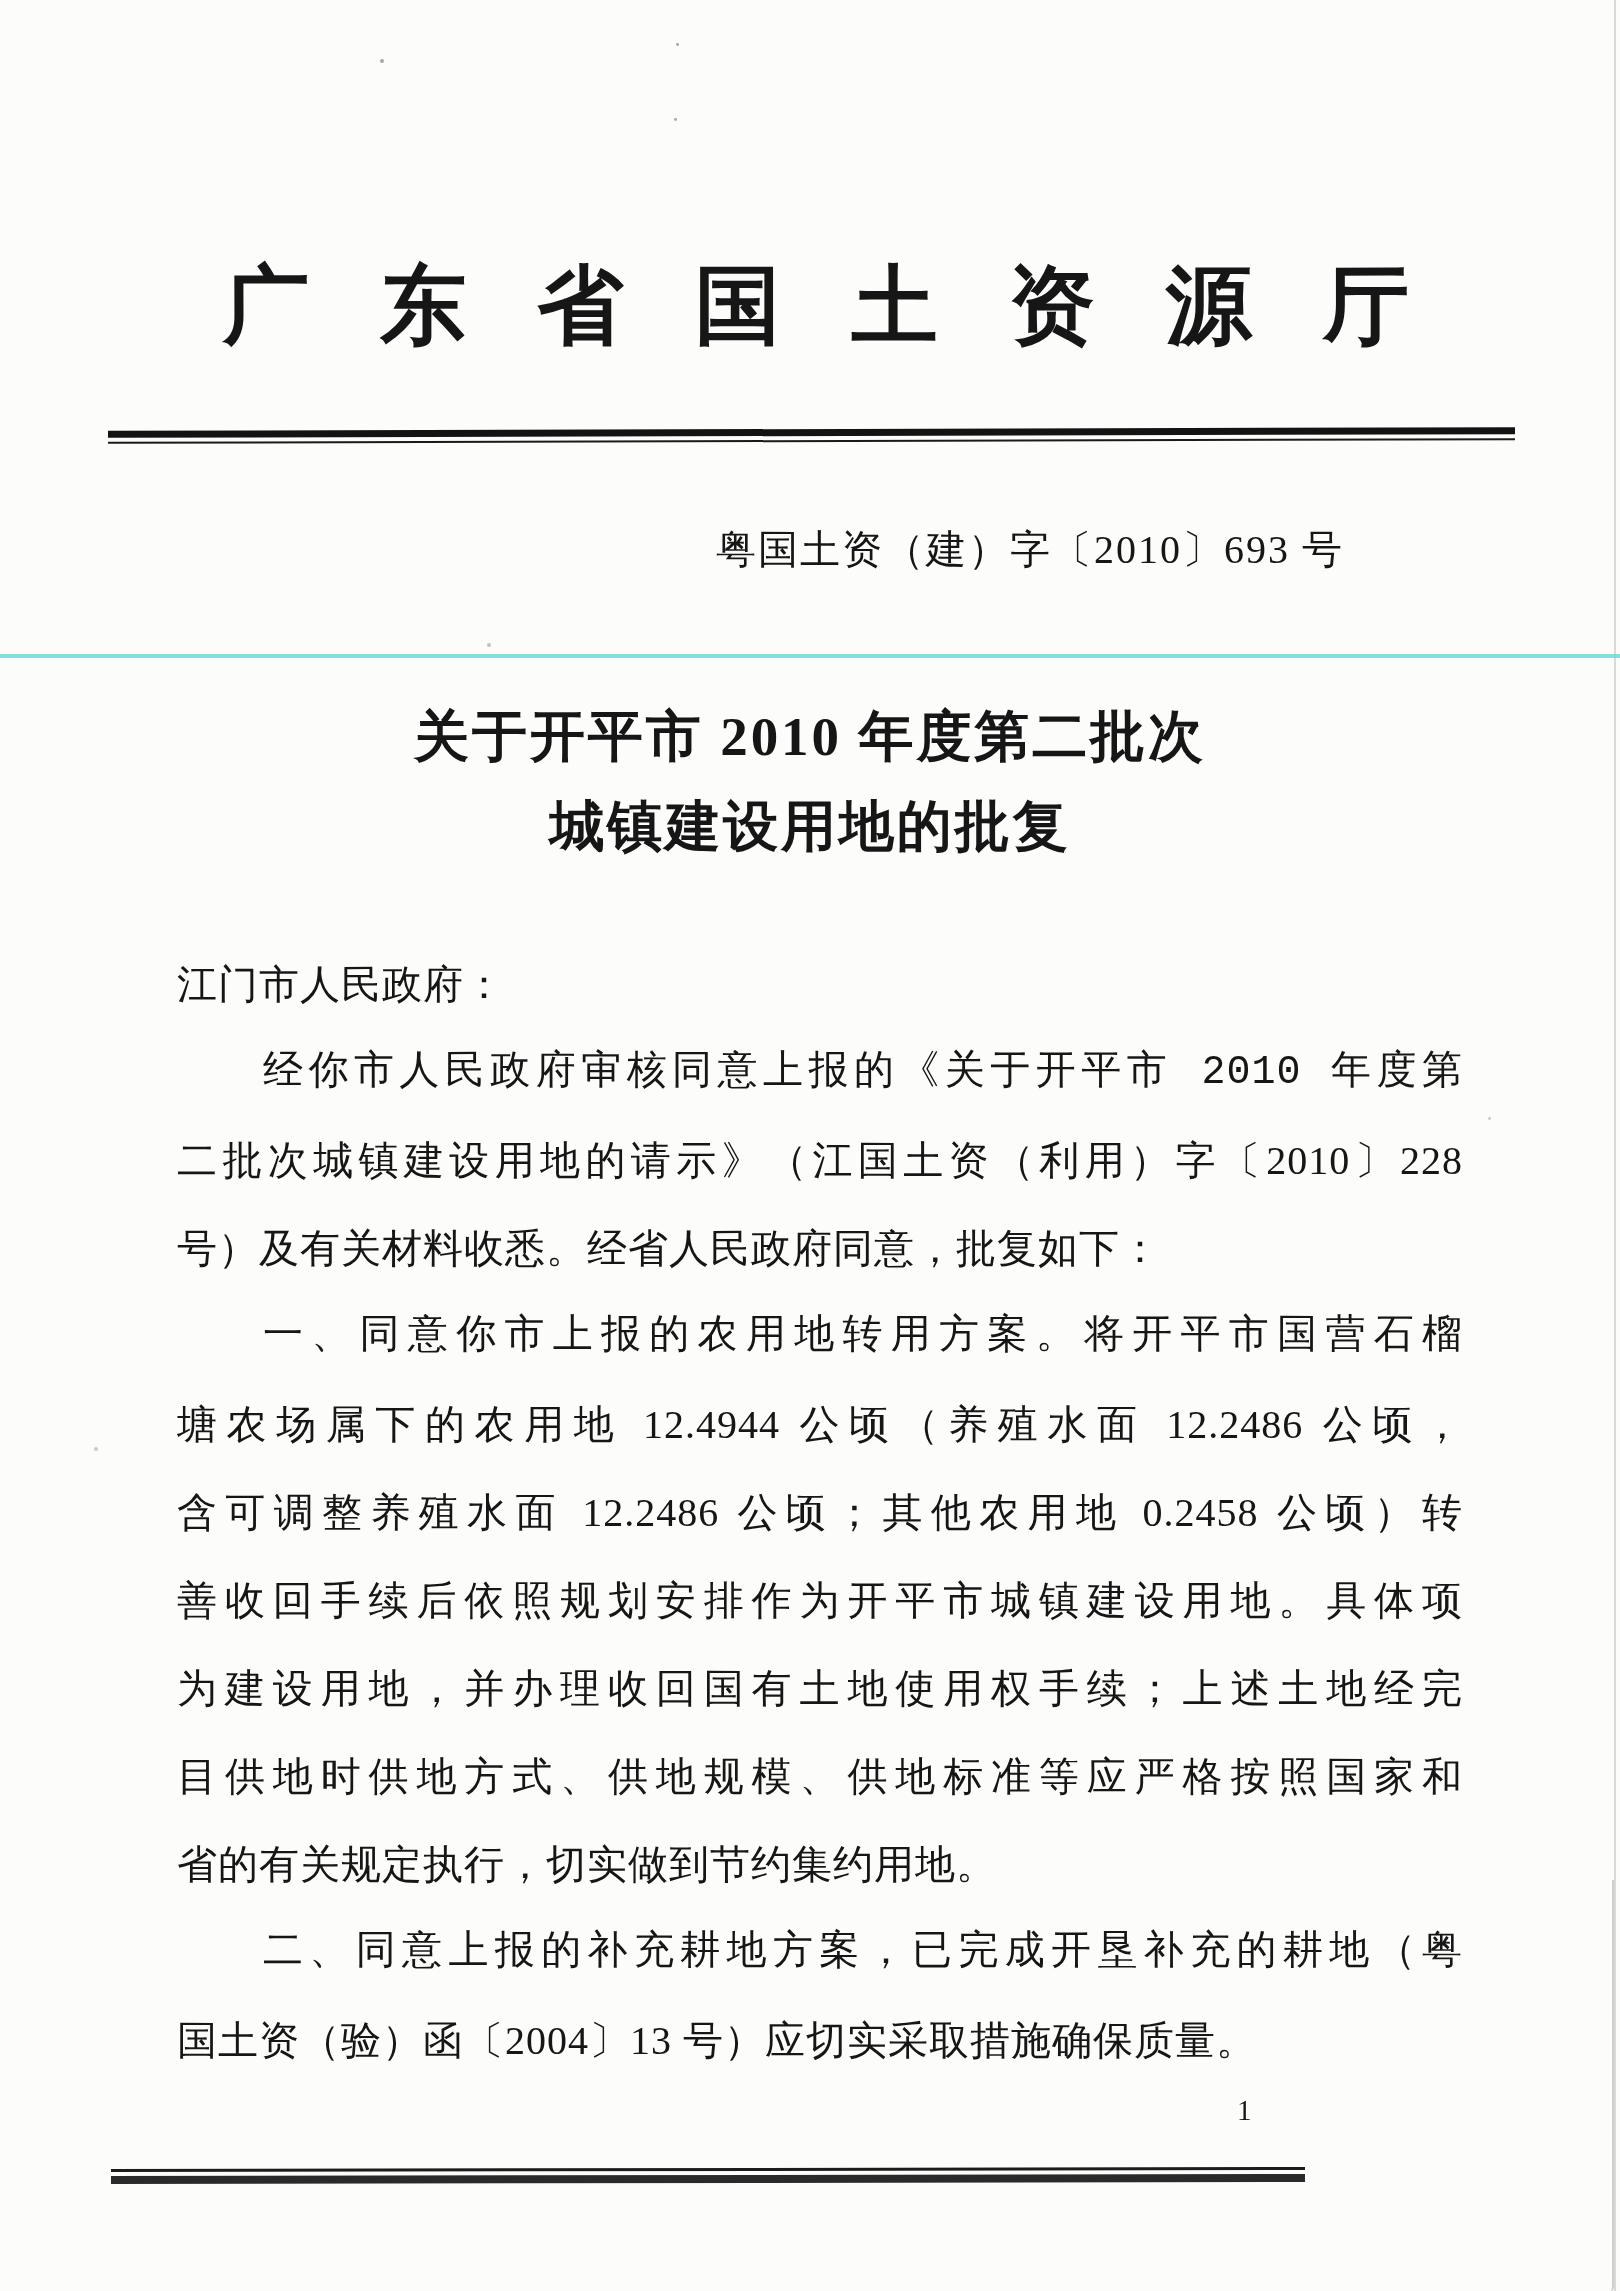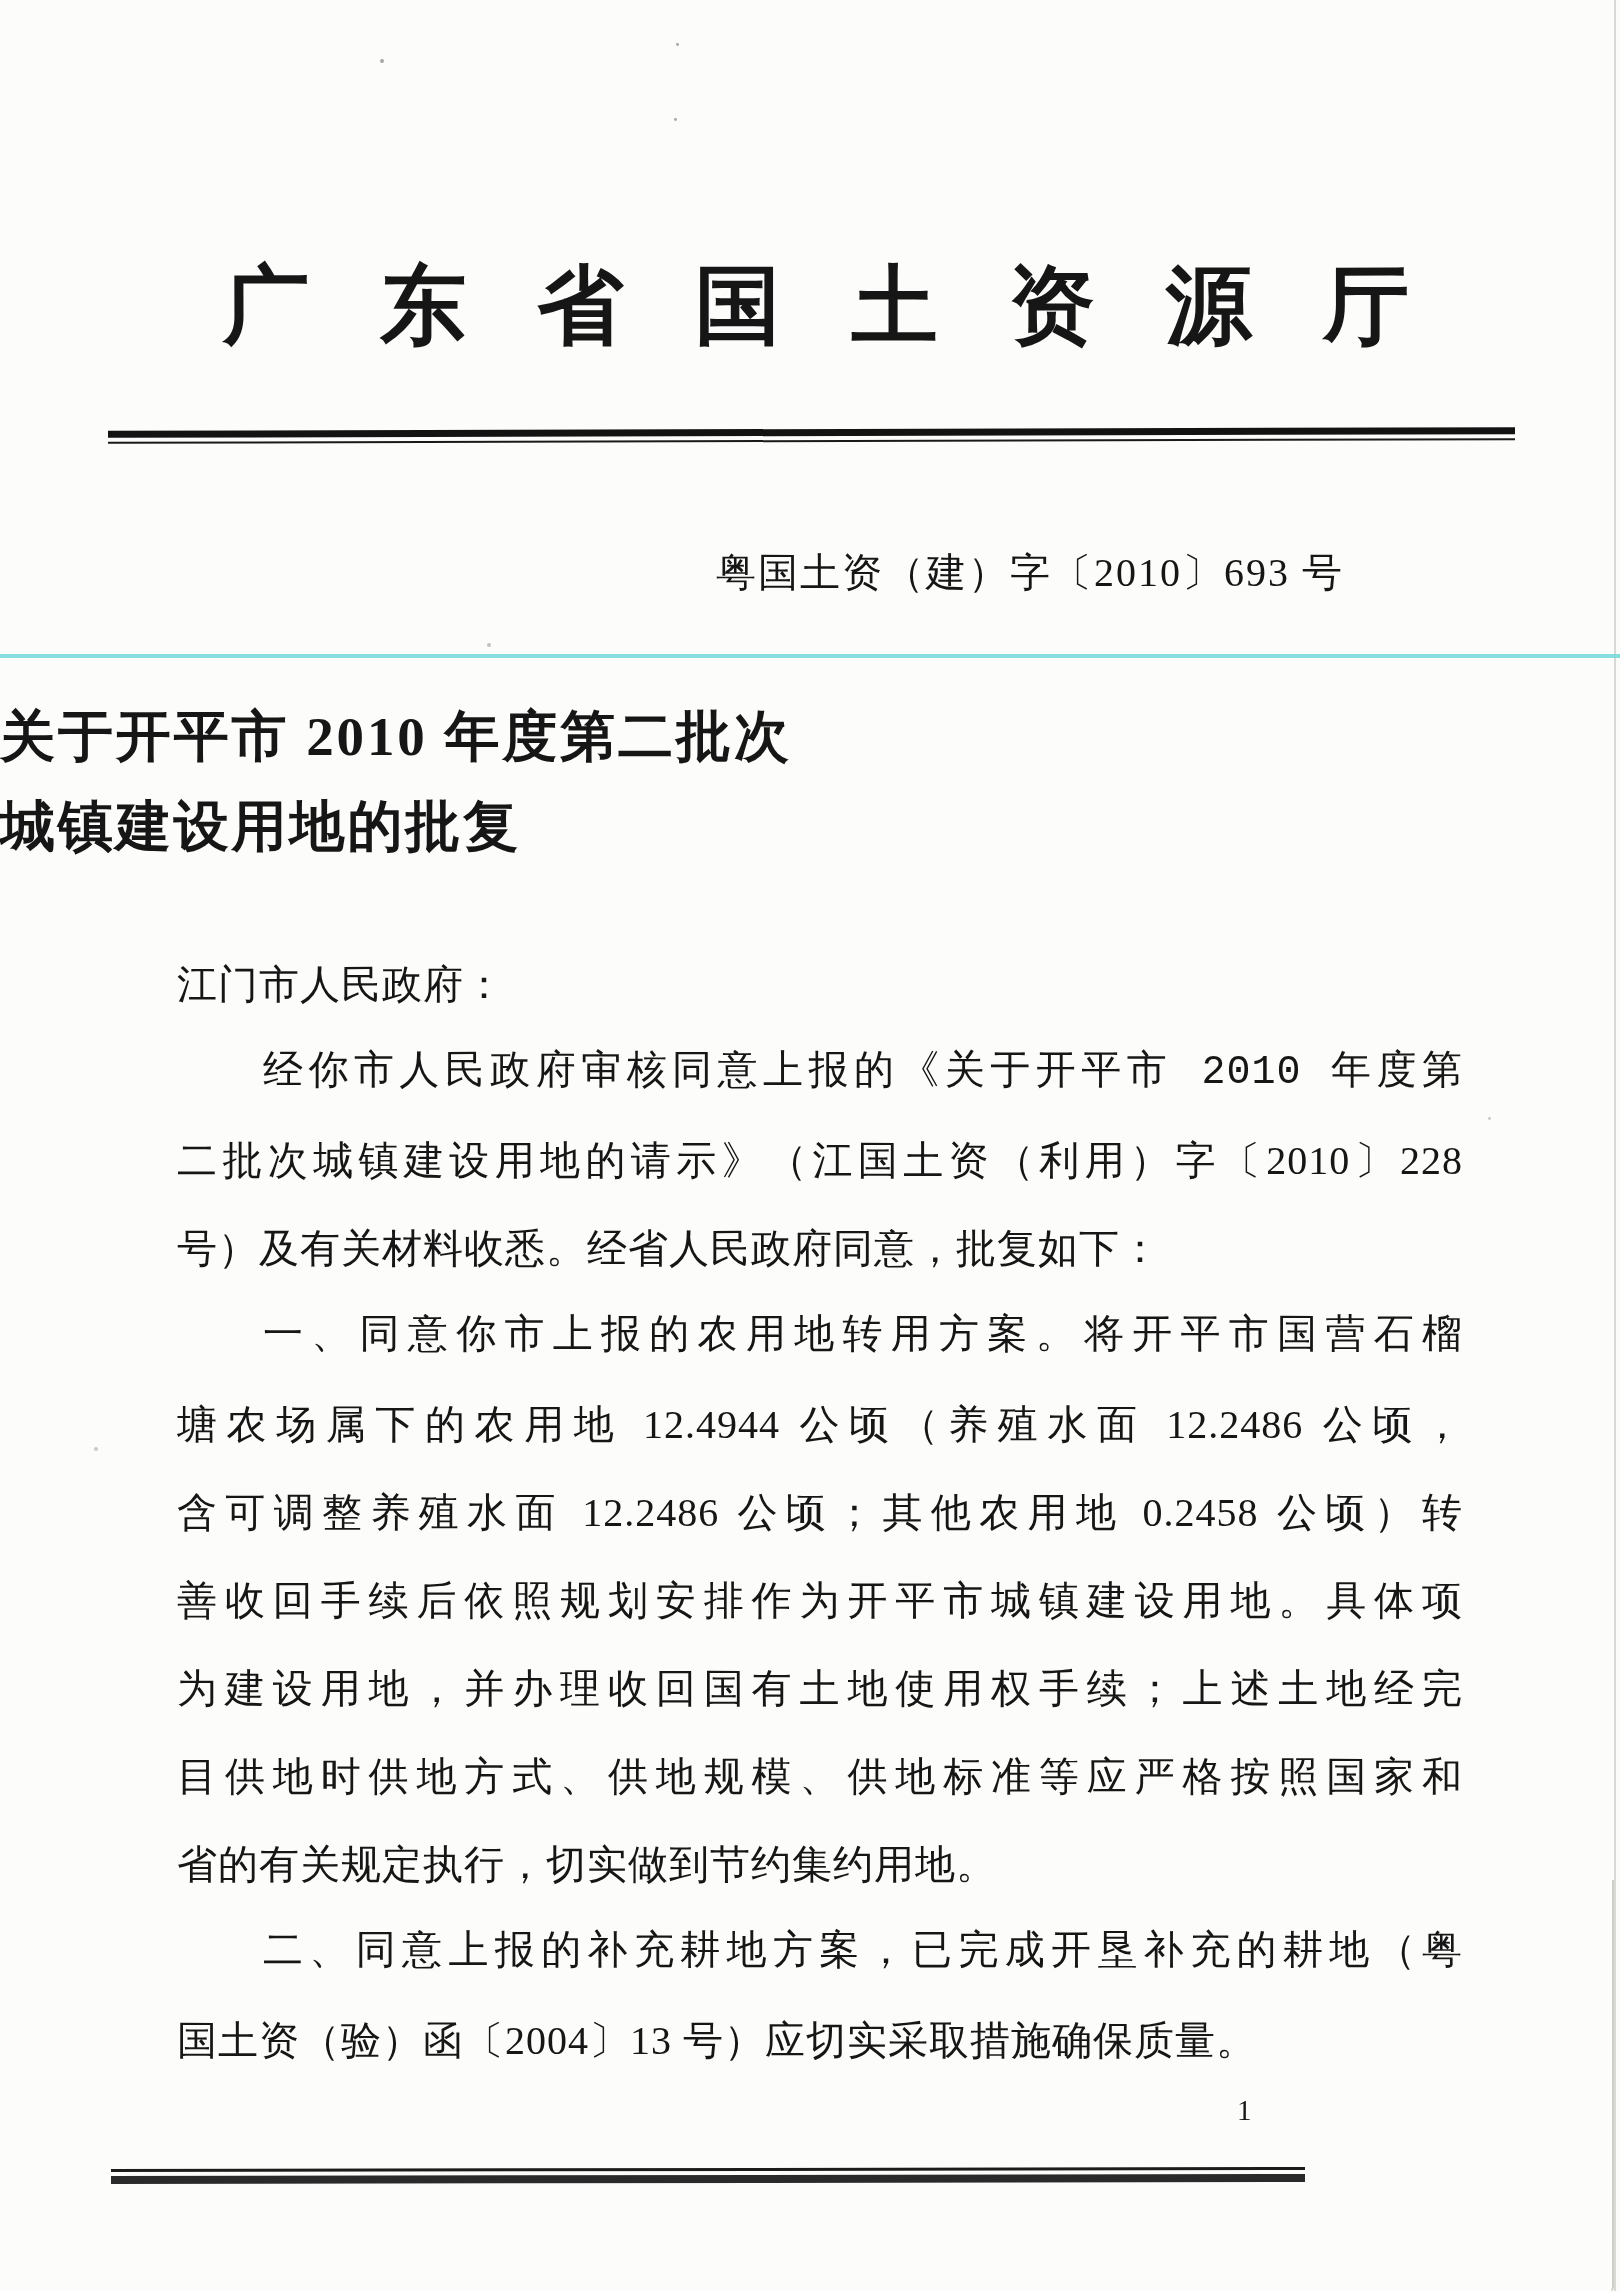--- a/index.html
+++ b/index.html
@@ -34,32 +34,32 @@
   .rule-top-thick{
     position:absolute;top:429px;left:108px;width:1407px;height:6.9px;
     background:#131313;transform:rotate(-0.15deg);
   }
   .rule-top-thin{
     position:absolute;top:440px;left:108px;width:1407px;height:2px;
     background:#1a1a1a;transform:rotate(-0.15deg);
   }
   
   .doc-number{
-    position:absolute;top:545px;right:276px;
+    position:absolute;top:522px;right:276px;
     font-size:40px;letter-spacing:2px;white-space:nowrap;text-align:center;
   }
   
   .scan-line{
     position:absolute;top:654px;left:0;width:100%;height:3.9px;
     background:#5fd6d2;opacity:.75;
   }
   
   .doc-title{
     position:absolute;top:692px;left:0;width:1620px;
-    text-align:left;font-weight:700;font-size:55px;line-height:90px;
+    text-align:center;font-weight:700;font-size:55px;line-height:90px;
     letter-spacing:2.9px;
   }
   
   .body-text{
     position:absolute;top:941px;left:177px;width:1286px;
     font-size:40px;
   }
   .line{
     height:88px;line-height:88px;white-space:nowrap;
     letter-spacing:1px;

